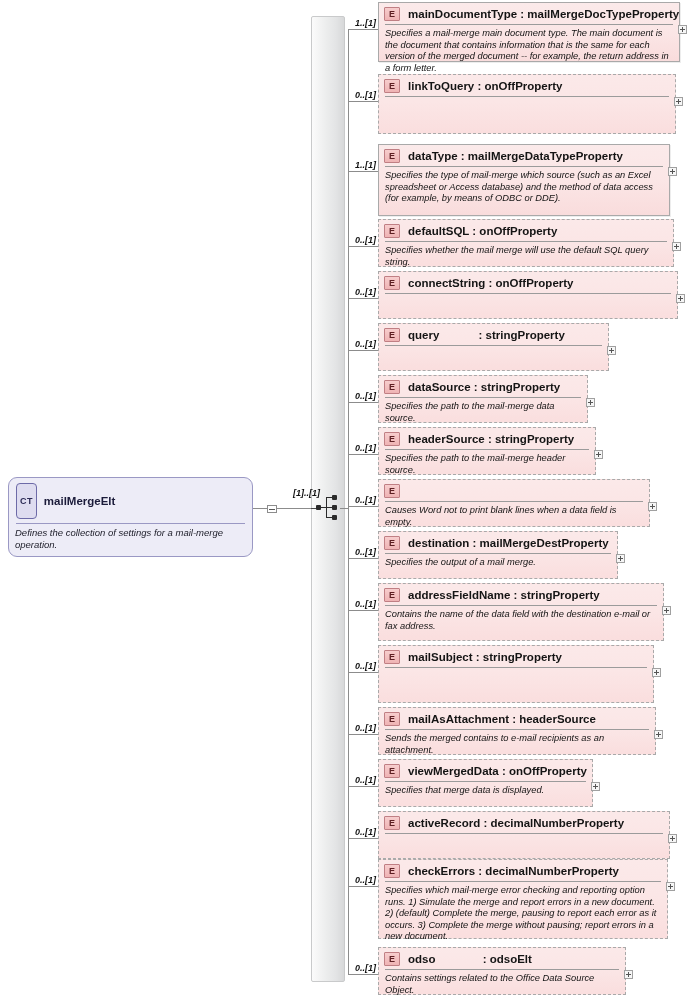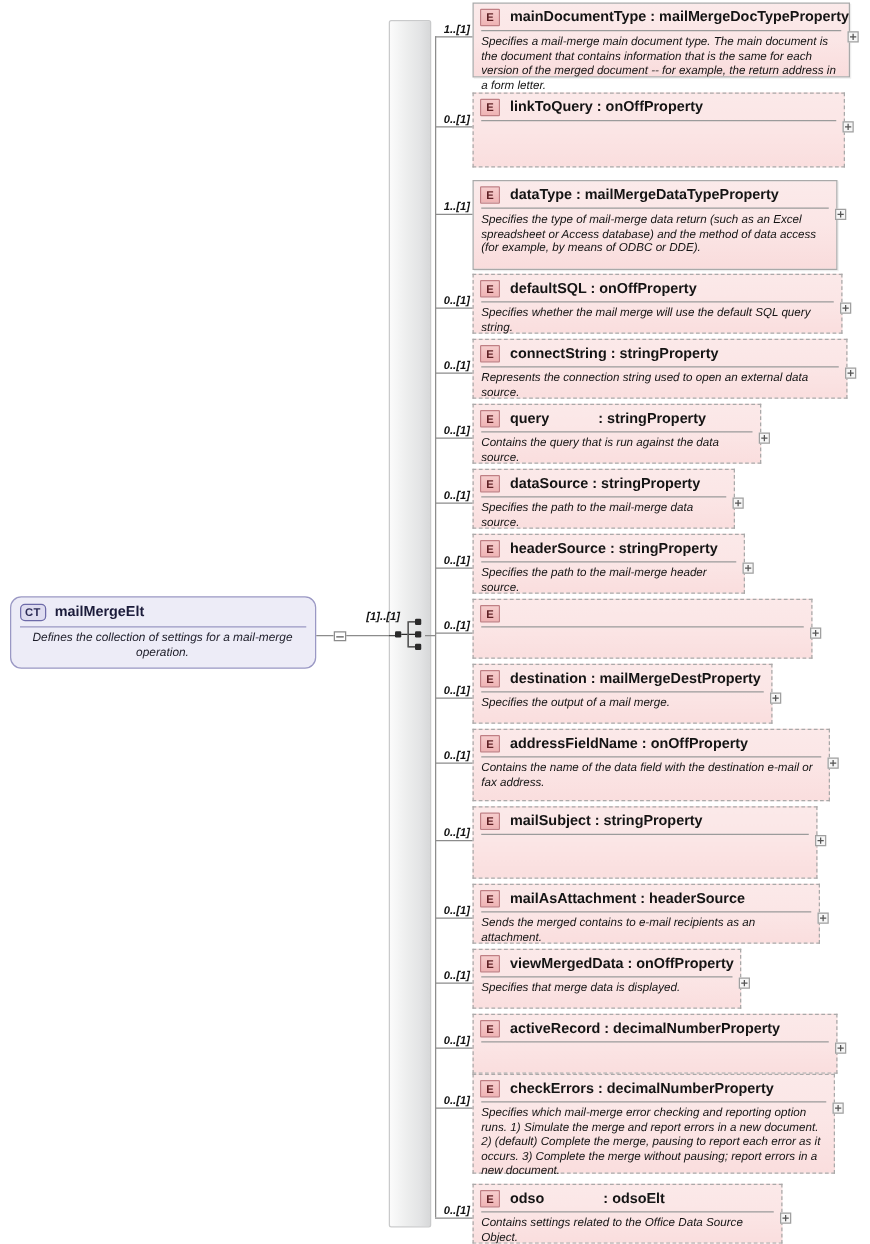--- a/index.html
+++ b/index.html
@@ -52,41 +52,40 @@
   }
   .ct-tag {
     display: inline-block;
     border: 1px solid #6d6aa8;
     border-radius: 4px;
     background: #dedcf0;
     color: #2b2a55;
     font-size: 9px;
     font-weight: bold;
     line-height: 10px;
-    padding: 1px 3px;
+    padding: 12px 3px;
     letter-spacing: .4px;
     margin-right: 7px;
   }
   .ct-title {
     font-size: 11.5px;
     font-weight: bold;
     color: #1b1b3a;
   }
   .ct-rule {
     height: 1px;
     background: #9a98c4;
     margin: 0 7px;
   }
   .ct-desc {
     font-size: 9.5px;
     font-style: italic;
     color: #1c1c28;
     padding: 3px 7px 5px 6px;
     line-height: 12px;
-    text-align: center;
   }
 
   
   .ct-stub {
     position: absolute;
     left: 267px; top: 505px;
     width: 10px; height: 8px;
     border: 1px solid #8c8c8c;
     background: #ffffff;
     box-sizing: border-box;
@@ -300,54 +299,52 @@
       </div>
       <div class="hline" style="left: 348px; top: 101px; width: 30px;"></div>
       <div class="card" style="left: 350px; top: 90px; width: 26px;">0..[1]</div>
       <div class="plus" style="left: 674px; top: 97px;"></div>
       <div class="el required" style="top: 144px; width: 292px; height: 72px;">
         <div class="el-head">
           <span class="e-tag">E</span>
           <span class="el-name">dataType : mailMergeDataTypeProperty</span>
         </div>
         <div class="el-rule"></div>
-        <div class="el-desc">Specifies the type of mail-merge data return (such as an Excel spreadsheet or Access database) and the method of data access (for example, by means of ODBC or DDE).</div>
+        <div class="el-desc">Specifies the type of mail-merge which source (such as an Excel spreadsheet or Access database) and the method of data access (for example, by means of ODBC or DDE).</div>
       </div>
       <div class="hline" style="left: 348px; top: 171px; width: 30px;"></div>
       <div class="card" style="left: 350px; top: 160px; width: 26px;">1..[1]</div>
       <div class="plus" style="left: 668px; top: 167px;"></div>
       <div class="el" style="top: 219px; width: 296px; height: 48px;">
         <div class="el-head">
           <span class="e-tag">E</span>
           <span class="el-name">defaultSQL : onOffProperty</span>
         </div>
         <div class="el-rule"></div>
         <div class="el-desc">Specifies whether the mail merge will use the default SQL query string.</div>
       </div>
       <div class="hline" style="left: 348px; top: 246px; width: 30px;"></div>
       <div class="card" style="left: 350px; top: 235px; width: 26px;">0..[1]</div>
       <div class="plus" style="left: 672px; top: 242px;"></div>
       <div class="el" style="top: 271px; width: 300px; height: 48px;">
         <div class="el-head">
           <span class="e-tag">E</span>
-          <span class="el-name">connectString : stringProperty</span>
-        </div>
-        <div class="el-rule"></div>
-        <div class="el-desc">Represents the connection string used to open an external data source.</div>
+          <span class="el-name">connectString : onOffProperty</span>
+        </div>
+        <div class="el-rule"></div>
       </div>
       <div class="hline" style="left: 348px; top: 298px; width: 30px;"></div>
       <div class="card" style="left: 350px; top: 287px; width: 26px;">0..[1]</div>
       <div class="plus" style="left: 676px; top: 294px;"></div>
       <div class="el" style="top: 323px; width: 231px; height: 48px;">
         <div class="el-head">
           <span class="e-tag">E</span>
           <span class="el-name">query<span class="gap" style="width:36px"></span> : stringProperty</span>
         </div>
         <div class="el-rule"></div>
-        <div class="el-desc">Contains the query that is run against the data source.</div>
       </div>
       <div class="hline" style="left: 348px; top: 350px; width: 30px;"></div>
       <div class="card" style="left: 350px; top: 339px; width: 26px;">0..[1]</div>
       <div class="plus" style="left: 607px; top: 346px;"></div>
       <div class="el" style="top: 375px; width: 210px; height: 48px;">
         <div class="el-head">
           <span class="e-tag">E</span>
           <span class="el-name">dataSource : stringProperty</span>
         </div>
         <div class="el-rule"></div>
@@ -365,39 +362,40 @@
         <div class="el-desc">Specifies the path to the mail-merge header source.</div>
       </div>
       <div class="hline" style="left: 348px; top: 454px; width: 30px;"></div>
       <div class="card" style="left: 350px; top: 443px; width: 26px;">0..[1]</div>
       <div class="plus" style="left: 594px; top: 450px;"></div>
       <div class="el" style="top: 479px; width: 272px; height: 48px;">
         <div class="el-head">
           <span class="e-tag">E</span>
         </div>
         <div class="el-rule"></div>
+        <div class="el-desc">Causes Word not to print blank lines when a data field is empty.</div>
       </div>
       <div class="hline" style="left: 348px; top: 506px; width: 30px;"></div>
       <div class="card" style="left: 350px; top: 495px; width: 26px;">0..[1]</div>
       <div class="plus" style="left: 648px; top: 502px;"></div>
       <div class="el" style="top: 531px; width: 240px; height: 48px;">
         <div class="el-head">
           <span class="e-tag">E</span>
           <span class="el-name">destination : mailMergeDestProperty</span>
         </div>
         <div class="el-rule"></div>
         <div class="el-desc">Specifies the output of a mail merge.</div>
       </div>
       <div class="hline" style="left: 348px; top: 558px; width: 30px;"></div>
       <div class="card" style="left: 350px; top: 547px; width: 26px;">0..[1]</div>
       <div class="plus" style="left: 616px; top: 554px;"></div>
       <div class="el" style="top: 583px; width: 286px; height: 58px;">
         <div class="el-head">
           <span class="e-tag">E</span>
-          <span class="el-name">addressFieldName : onOffProperty</span>
+          <span class="el-name">addressFieldName : stringProperty</span>
         </div>
         <div class="el-rule"></div>
         <div class="el-desc">Contains the name of the data field with the destination e-mail or fax address.</div>
       </div>
       <div class="hline" style="left: 348px; top: 610px; width: 30px;"></div>
       <div class="card" style="left: 350px; top: 599px; width: 26px;">0..[1]</div>
       <div class="plus" style="left: 662px; top: 606px;"></div>
       <div class="el" style="top: 645px; width: 276px; height: 58px;">
         <div class="el-head">
           <span class="e-tag">E</span>

